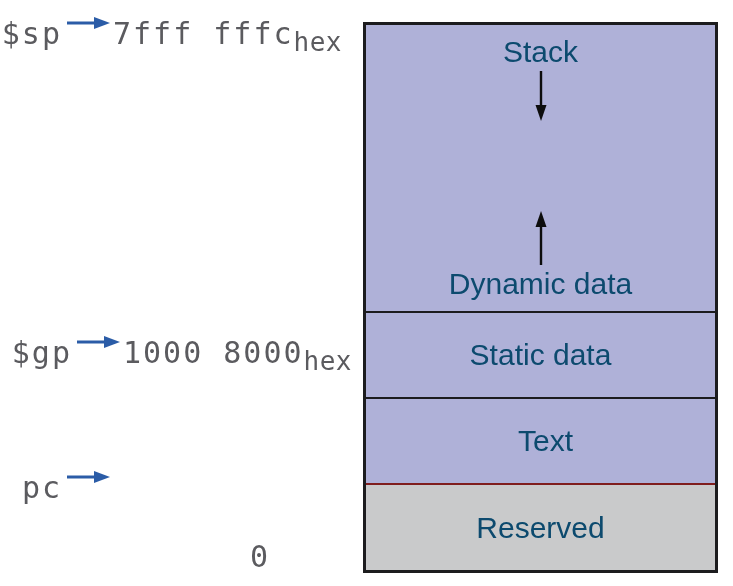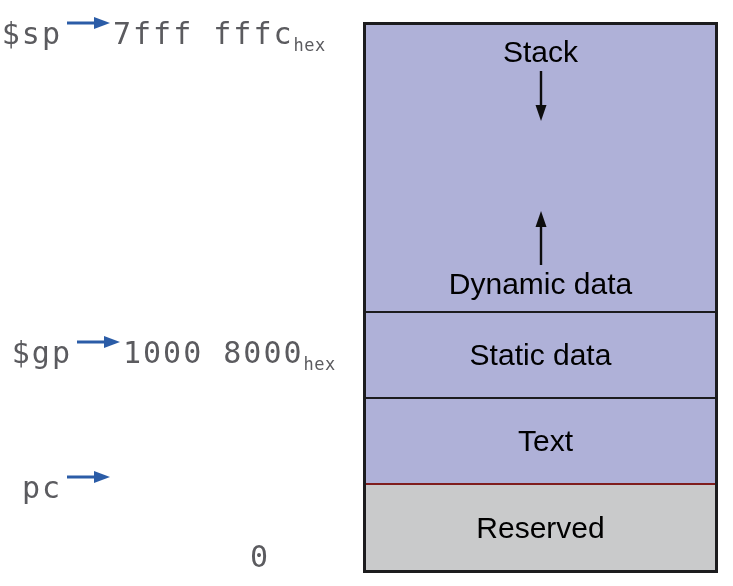--- a/index.html
+++ b/index.html
@@ -29,21 +29,21 @@
     text-align:right;
   }
   .rarrow{
     width:44px;height:14px;
     margin:0 3px 0 4px;
     flex:0 0 auto;
   }
   .rarrow.hidden{visibility:hidden;}
   .addr{white-space:pre;}
   .sub{
-    font-size:17px;
+    font-size:26px;
     letter-spacing:0.5px;
     position:relative;
     bottom:-7px;
   }
   .zero-row{
     position:absolute;
     left:250px;
     font-family:"DejaVu Sans Mono", monospace;
     font-size:30px;
     color:#5b5b5f;
@@ -58,21 +58,21 @@
     display:flex;
     flex-direction:column;
     background:#afb1d8;
   }
   .seg{
     box-sizing:border-box;
     display:flex;
     align-items:center;
     justify-content:center;
     font-size:30px;
-    color:#000000;
+    color:#0c4a6e;
     background:#afb1d8;
   }
   .seg-stack{
     flex:0 0 286px;
     flex-direction:column;
     justify-content:flex-start;
   }
   .seg-static{flex:0 0 86px;border-top:2px solid #1c1c1e;}
   .seg-text{flex:0 0 86px;border-top:2px solid #1c1c1e;padding-left:10px;}
   .seg-reserved{flex:1 1 auto;border-top:2px solid #7f1d1d;background:#c9cacb;}

